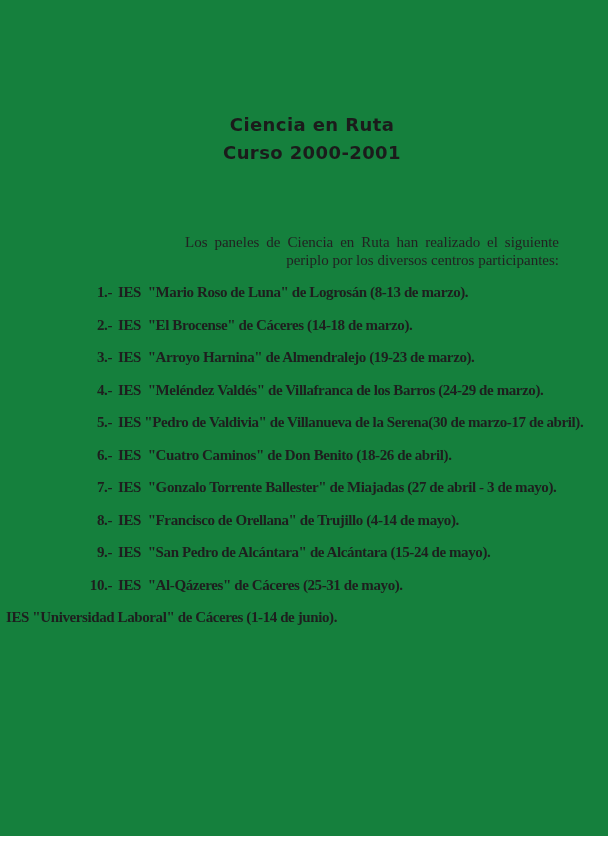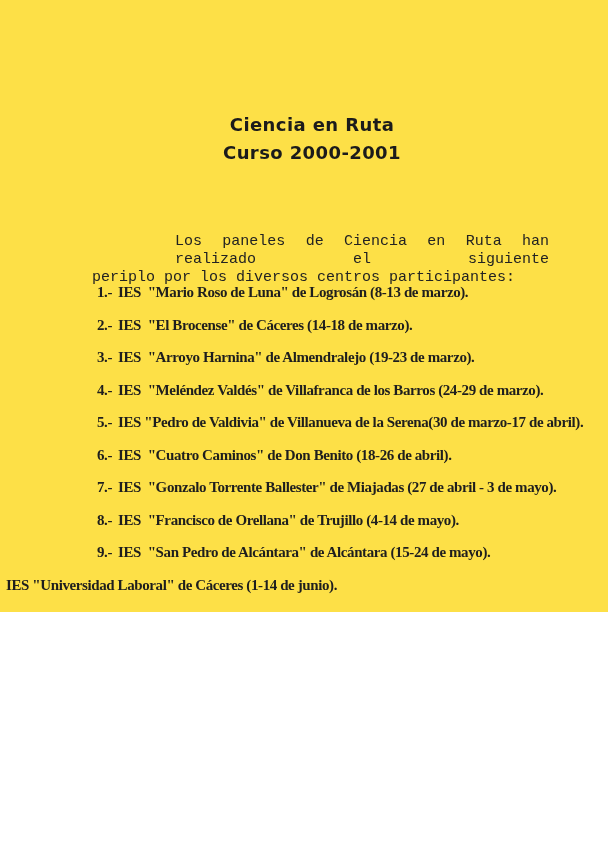--- a/index.html
+++ b/index.html
@@ -3,22 +3,22 @@
 <meta charset="utf-8">
 <style>
   html, body {
     margin: 0;
     padding: 0;
     background: #ffffff;
   }
   .page {
     position: relative;
     width: 608px;
-    height: 612px;
-    background: #fde047;
+    height: 836px;
+    background: #15803d;
     color: #1c1c1c;
     overflow: hidden;
   }
   
   .doc-title {
     position: absolute;
     top: 111px;
     left: 8px;
     width: 608px;
     text-align: center;
@@ -26,34 +26,34 @@
     font-weight: bold;
     font-size: 18px;
     letter-spacing: 0.4px;
     line-height: 28px;
     color: #1b1b1b;
   }
   
   .intro {
     position: absolute;
     top: 233px;
-    left: 92px;
+    left: 102px;
     width: 457px;
-    font-family: Liberation Mono, monospace;
+    font-family: Liberation Serif, serif;
     font-size: 15px;
     line-height: 18px;
     color: #222222;
   }
   .intro .line1 {
     text-align: justify;
     text-align-last: justify;
     padding-left: 83px;
   }
   .intro .line2 {
-    text-align: left;
+    text-align: right;
   }
   
   .school-list {
     position: absolute;
     top: 283px;
     left: 0;
     width: 608px;
     margin: 0;
     padding: 0;
     list-style: none;
@@ -133,19 +133,23 @@
     <li>
       <span class="num">8.-</span>
       <span class="txt">IES  "Francisco de Orellana" de Trujillo (4-14 de mayo).</span>
     </li>
 
     <li>
       <span class="num">9.-</span>
       <span class="txt">IES  "San Pedro de Alcántara" de Alcántara (15-24 de mayo).</span>
     </li>
 
+    <li>
+      <span class="num">10.-</span>
+      <span class="txt">IES  "Al-Qázeres" de Cáceres (25-31 de mayo).</span>
+    </li>
 
     <li>
       <span class="txt">IES "Universidad Laboral" de Cáceres (1-14 de junio).</span>
     </li>
   </ol>
 
 </div>
 
 </body></html>

